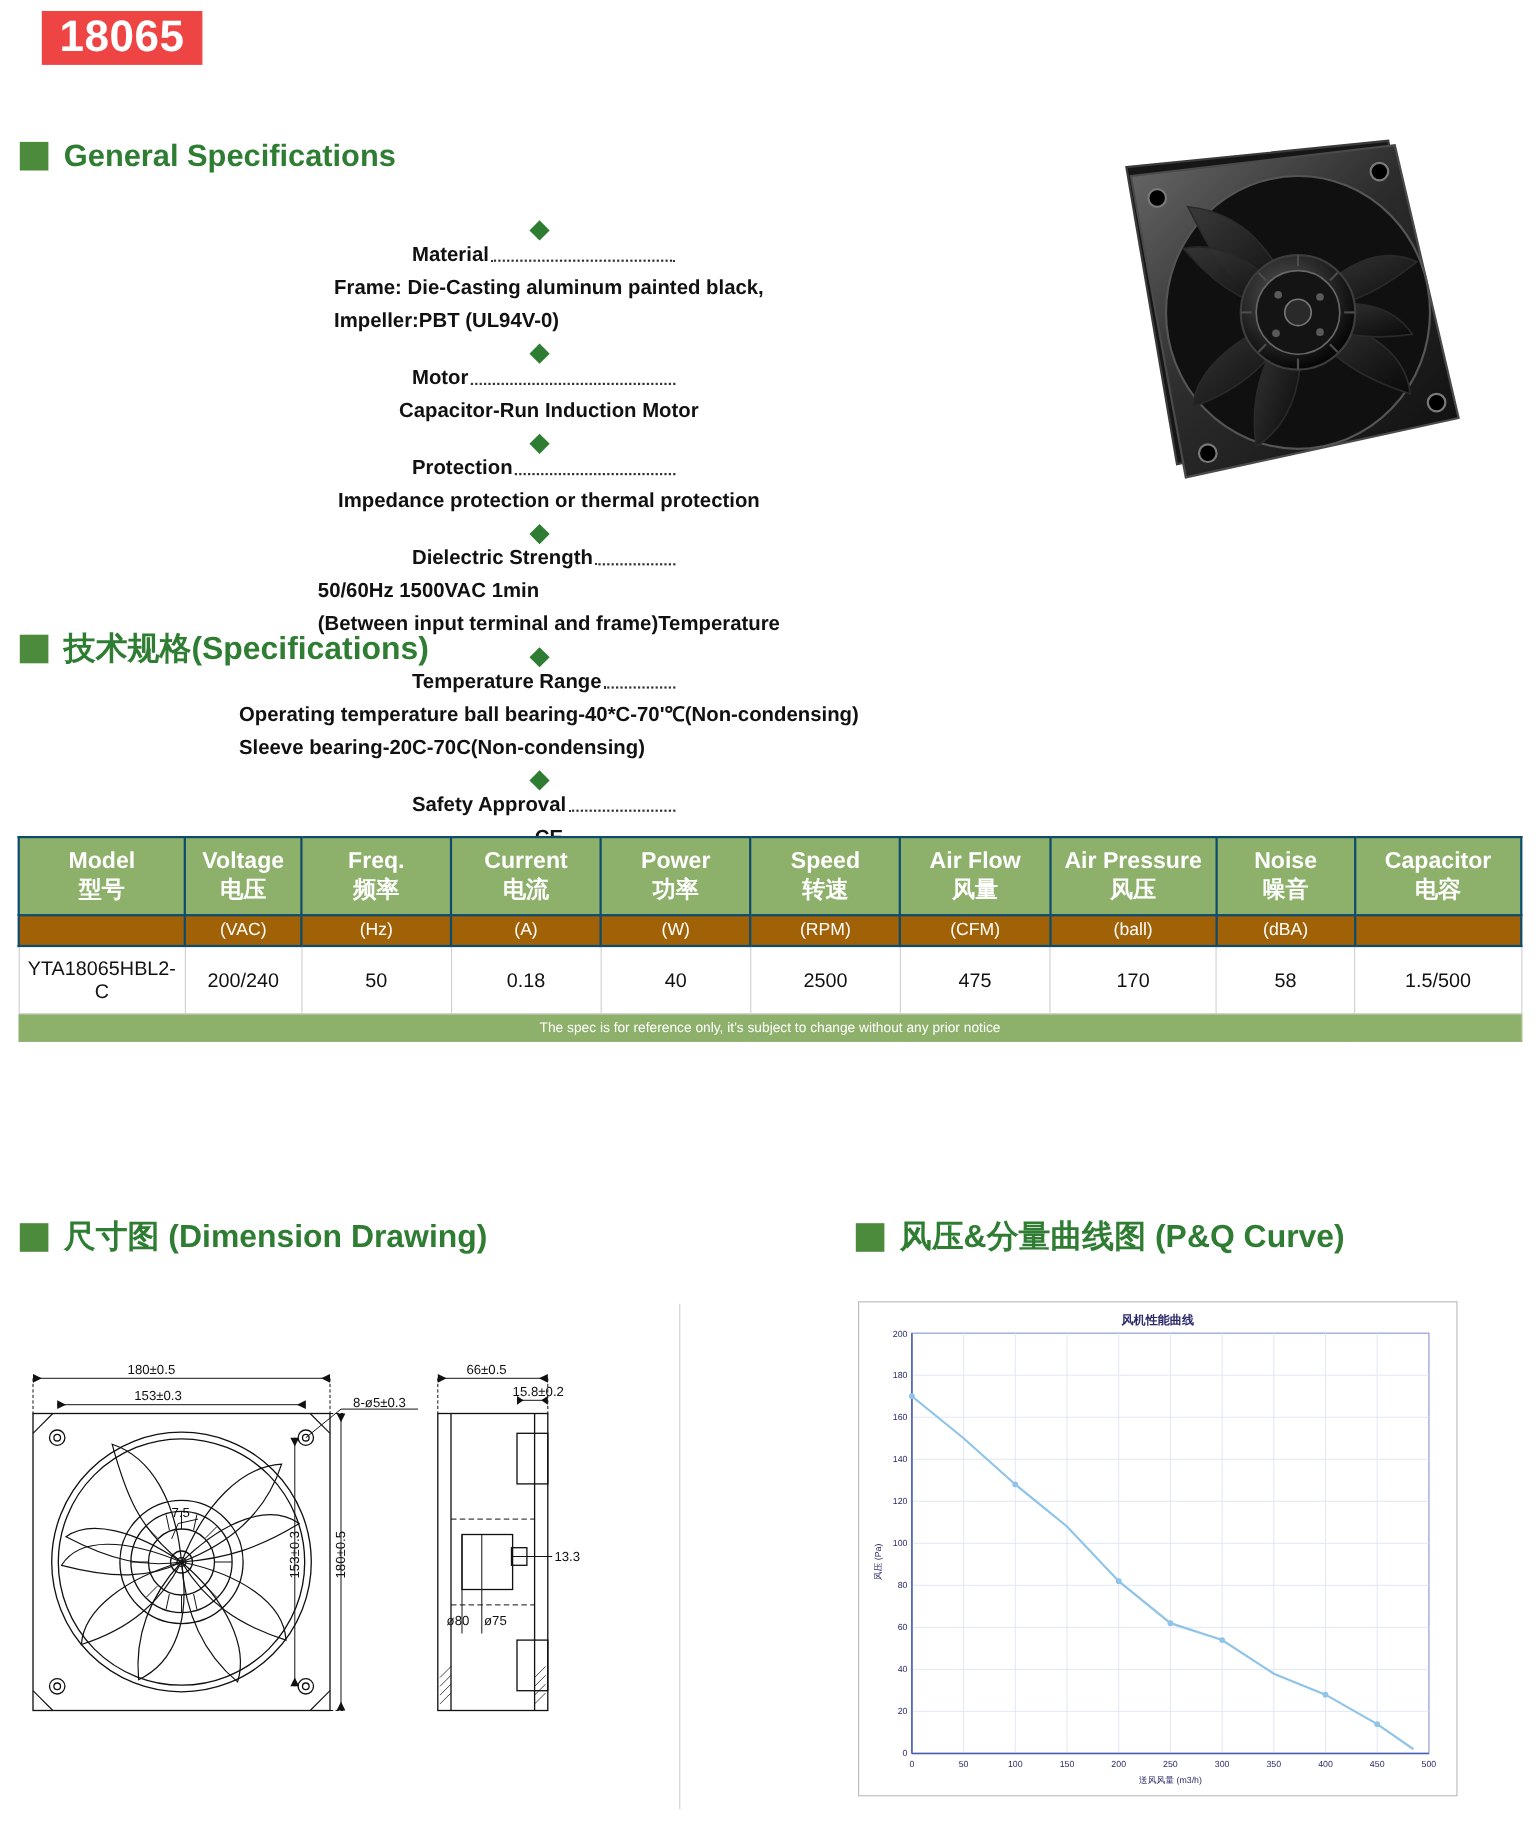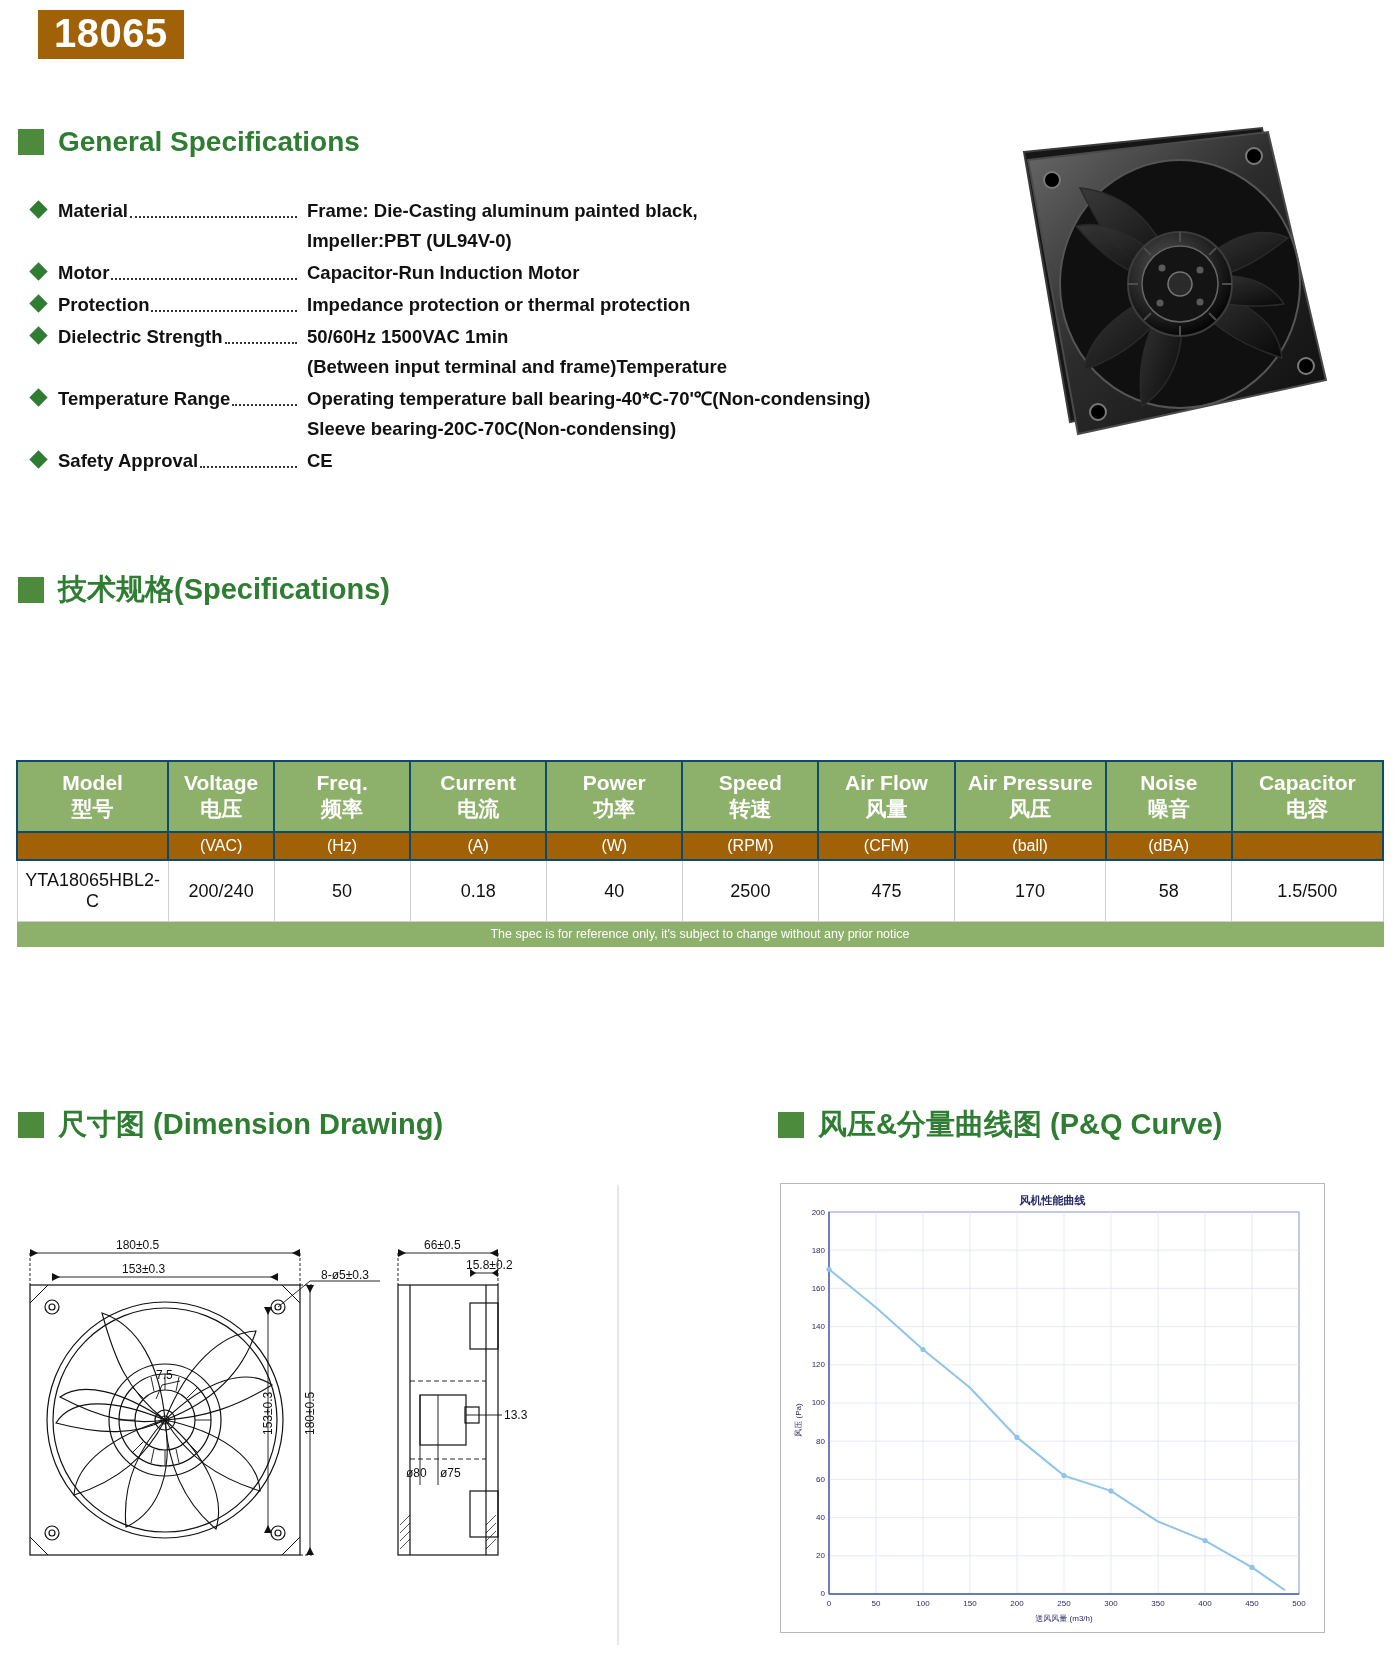--- a/index.html
+++ b/index.html
@@ -16,21 +16,21 @@
     overflow: hidden;
   }
 
   
   .header {
     position: absolute;
     top: 10px; left: 38px;
     display: flex; align-items: center;
   }
   .header-model {
-    background: #a16207;
+    background: #ef4444;
     color: #ffffff;
     font-size: 40px;
     font-weight: bold;
     padding: 3px 16px 6px 16px;
     line-height: 1;
     letter-spacing: 0.5px;
   }
   .header-dims {
     margin-left: 22px;
     font-size: 40px;
@@ -65,22 +65,23 @@
   #title-specs .txt, #title-dim .txt, #title-pq .txt { font-size: 29px; }
 
   
   .spec-list {
     position: absolute;
     top: 196px; left: 32px;
     width: 930px;
   }
   .spec-row {
     display: flex;
-    align-items: flex-start;
+    align-items: center;
     margin-bottom: 2px;
+    flex-direction: column;
   }
   .diamond {
     width: 13px; height: 13px;
     background: #2f7d33;
     transform: rotate(45deg);
     margin: 7px 13px 0 0;
     flex: 0 0 auto;
   }
   .spec-label {
     font-size: 18.5px;

